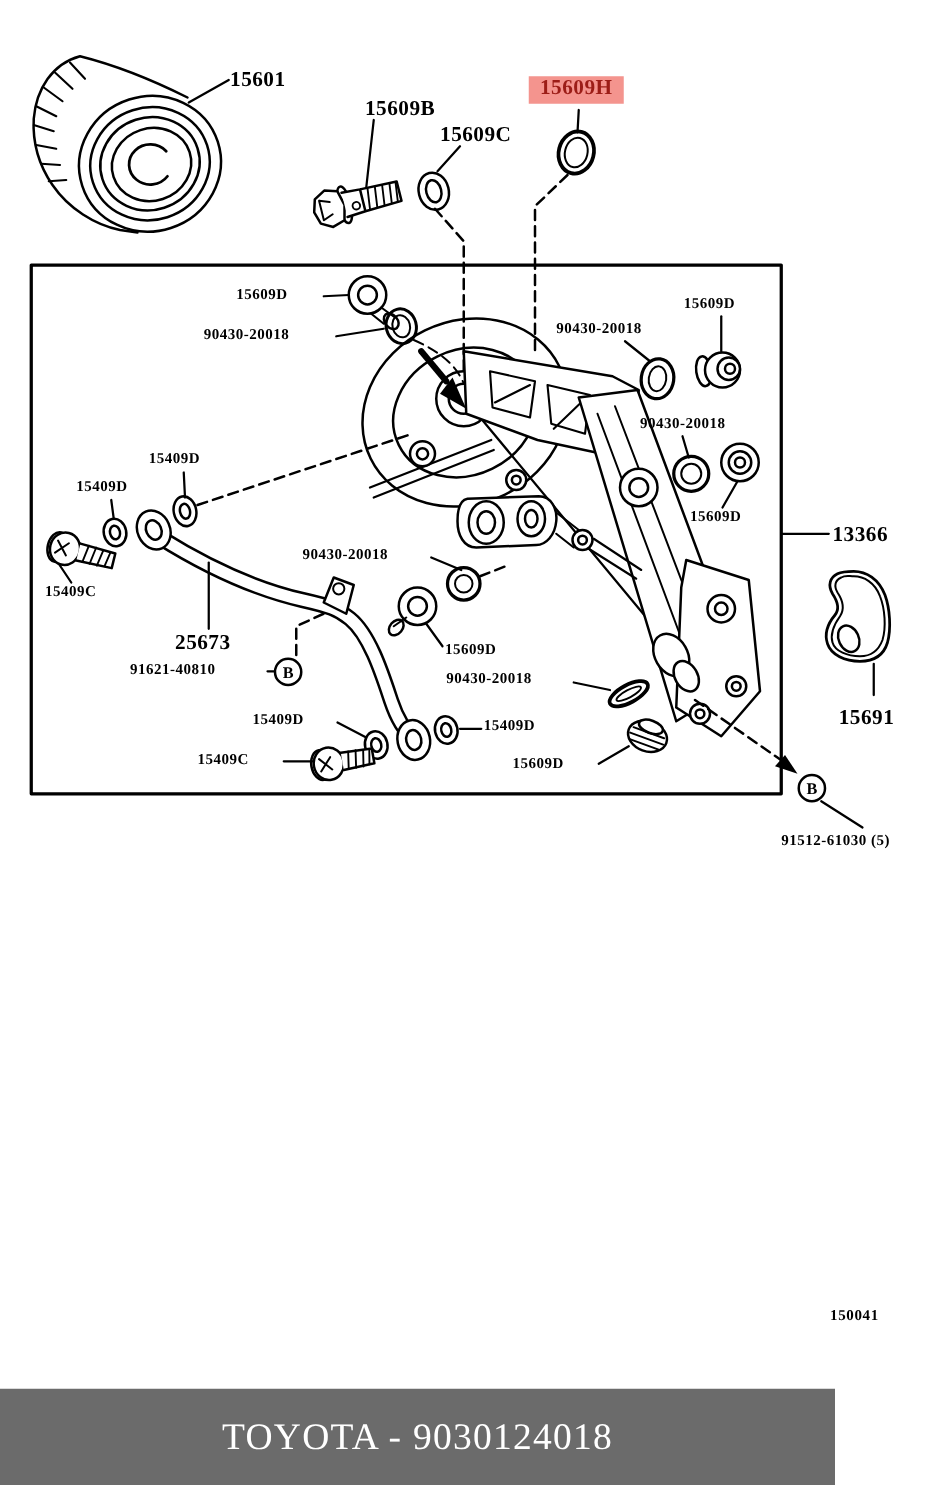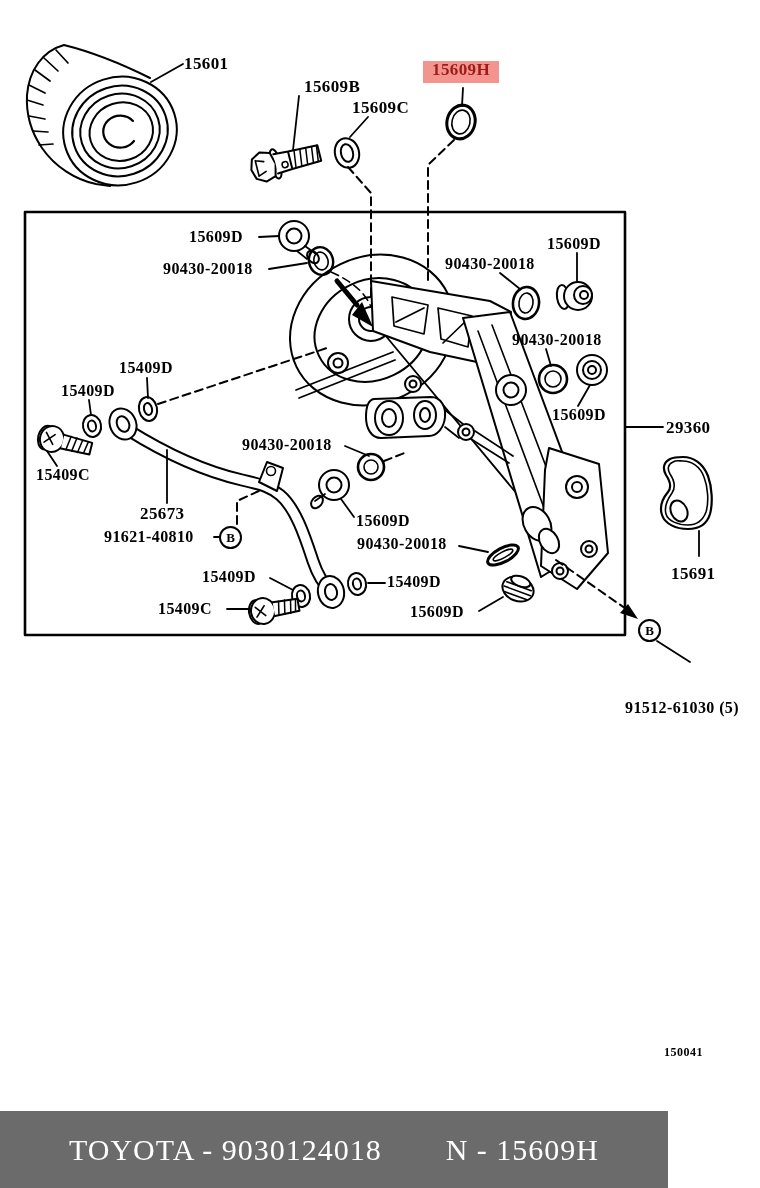--- a/index.html
+++ b/index.html
@@ -3,21 +3,21 @@
 <meta charset="utf-8">
 <style>
   :root{
     --highlight-bg:#f4948e; --highlight-text:#9c1d17;
     --footer-bg:#6b6b6b; --footer-text:#ffffff; --line-color:#000000;
   }
   html,body{margin:0;padding:0;background:#fff;}
   .page{position:relative;width:760px;height:1188px;background:#fff;overflow:hidden;
         font-family:Liberation Serif, serif;}
   .art{position:absolute;left:0;top:0;color:var(--line-color);}
-  .lbl{position:absolute;font-weight:bold;font-size:16px;letter-spacing:.4px;
+  .lbl{position:absolute;font-weight:bold;font-size:12px;letter-spacing:.4px;
        white-space:nowrap;color:#000;line-height:1;}
   .lbl.big{font-size:17px;}
   .highlight{background:var(--highlight-bg);color:var(--highlight-text);
              padding:0 9px 5px 9px;}
   .bmark{position:absolute;width:19px;height:19px;border:2.5px solid #000;border-radius:50%;
          text-align:center;line-height:19px;font-size:13px;font-weight:bold;color:#000;}
   .figcode{position:absolute;font-weight:bold;font-size:12px;letter-spacing:.5px;color:#000;}
   .footer{position:absolute;left:0;top:1111px;width:668px;height:77px;
           background:var(--footer-bg);color:var(--footer-text);
           display:flex;align-items:center;justify-content:center;gap:64px;
@@ -258,52 +258,51 @@
       <path d="M368,583 L385,583"></path>
       <path d="M227,609 L250,609"></path>
       <path d="M479,611 L503,597"></path>
       <path d="M699,531 L699,556"></path>
       <path d="M657,641 L690,662"></path>
     </g>
   </g>
 </svg>
 
 <div class="lbl big" style="left:184px;top:55px">15601</div>
-<div class="lbl big" style="left:304px;top:78px">15609B</div>
+<div class="lbl big" style="left:292px;top:78px">15609B</div>
 <div class="lbl big" style="left:352px;top:99px">15609C</div>
 <div class="lbl big highlight" style="left:423px;top:61px">15609H</div>
 
 <div class="lbl" style="left:189px;top:229px">15609D</div>
 <div class="lbl" style="left:163px;top:261px">90430-20018</div>
 <div class="lbl" style="left:445px;top:256px">90430-20018</div>
 <div class="lbl" style="left:547px;top:236px">15609D</div>
 <div class="lbl" style="left:512px;top:332px">90430-20018</div>
 <div class="lbl" style="left:552px;top:407px">15609D</div>
-<div class="lbl big" style="left:666px;top:419px">29360</div>
+<div class="lbl big" style="left:666px;top:419px">13366</div>
 
 <div class="lbl" style="left:119px;top:360px">15409D</div>
 <div class="lbl" style="left:61px;top:383px">15409D</div>
 <div class="lbl" style="left:36px;top:467px">15409C</div>
 <div class="lbl big" style="left:140px;top:505px">25673</div>
 <div class="lbl" style="left:104px;top:529px">91621-40810</div>
 
 <div class="lbl" style="left:242px;top:437px">90430-20018</div>
 <div class="lbl" style="left:356px;top:513px">15609D</div>
 <div class="lbl" style="left:357px;top:536px">90430-20018</div>
 <div class="lbl" style="left:202px;top:569px">15409D</div>
 <div class="lbl" style="left:387px;top:574px">15409D</div>
 <div class="lbl" style="left:158px;top:601px">15409C</div>
 <div class="lbl" style="left:410px;top:604px">15609D</div>
 
 <div class="lbl big" style="left:671px;top:565px">15691</div>
-<div class="lbl" style="left:625px;top:700px">91512-61030 (5)</div>
+<div class="lbl" style="left:625px;top:666px">91512-61030 (5)</div>
 
 <div class="bmark" style="left:219px;top:526px">B</div>
 <div class="bmark" style="left:638px;top:619px">B</div>
 
 <div class="figcode" style="left:664px;top:1045px">150041</div>
 
 <div class="footer">
   <span>TOYOTA - 9030124018</span>
-  <span>N - 15609H</span>
 </div>
 
 </div>
 
 </body></html>

